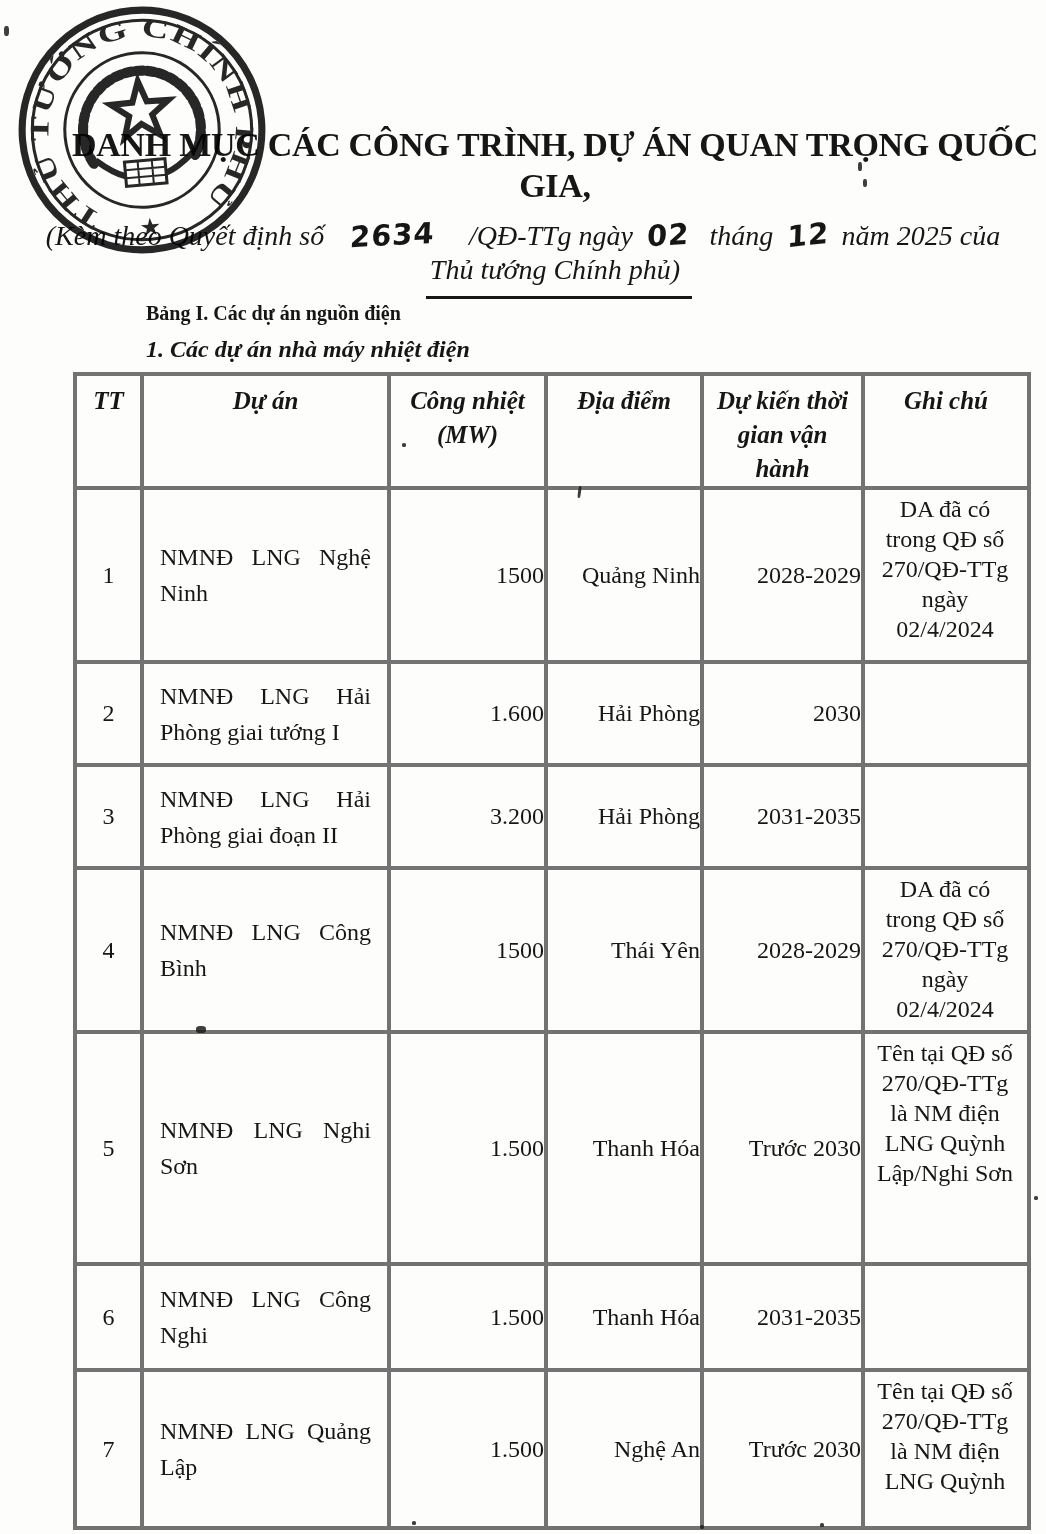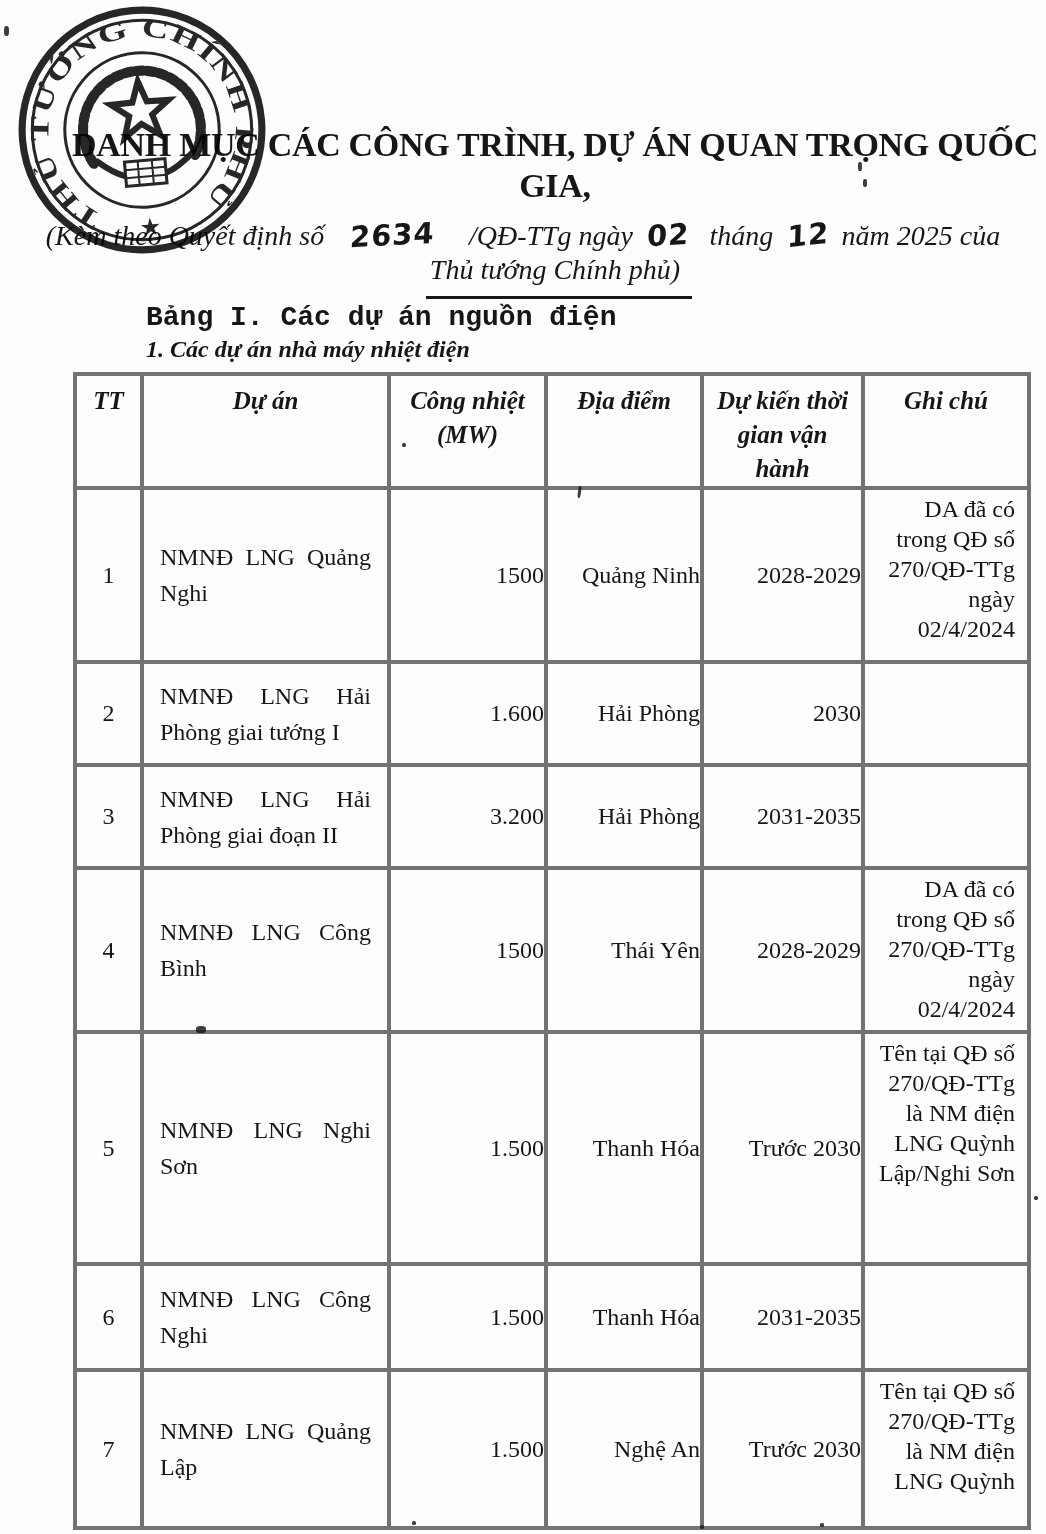--- a/index.html
+++ b/index.html
@@ -49,21 +49,21 @@
   }
   .hand.m1 { margin:0 34px 0 26px; }
   .hand.m2 { margin:0 20px 0 14px; }
   .hand.m3 { margin:0 12px 0 14px; transform:rotate(-6deg) skewX(-8deg); }
   .subtitle-rule {
     position:absolute; left:426px; top:296px; width:266px; height:3px;
     background:#161616;
   }
   .sec1 {
     position:absolute; left:146px; top:302px;
-    font-weight:bold; font-size:28px;font-family:Liberation Mono, monospace;
+    font-weight:bold; font-size:20px;
   }
   .sec2 {
     position:absolute; left:146px; top:336px;
     font-weight:bold; font-style:italic; font-size:24px;
   }
   
   table.main {
     position:absolute; left:73px; top:372px; width:954px;
     border-collapse:collapse; table-layout:fixed;
     border:3px solid #1a1a1a;
@@ -86,21 +86,21 @@
   tr.r5  { height:232px; }
   tr.r6  { height:106px; }
   tr.r7  { height:158px; }
   td.c-tt     { text-align:center; vertical-align:middle; }
   td.c-project{
     text-align:justify; text-align-last:left; vertical-align:middle;
     padding:0 16px; line-height:36px;
   }
   td.c-center { text-align:right; vertical-align:middle; }
   td.c-note   {
-    text-align:right; vertical-align:top;
+    text-align:center; vertical-align:top;
     padding:4px 12px 4px 10px; line-height:30px;
   }
   
   .speck { position:absolute; background:#1c1c1c; border-radius:40%; opacity:.85; }
 </style>
 </head>
 <body>
 
 <div class="page">
 
@@ -155,21 +155,21 @@
         <th>Công nhiệt
 (MW)</th>
         <th>Địa điểm</th>
         <th>Dự kiến thời
 gian vận
 hành</th>
         <th>Ghi chú</th>
       </tr>
       <tr class="r1">
         <td class="c-tt">1</td>
-        <td class="c-project">NMNĐ LNG Quảng Nghi</td>
+        <td class="c-project">NMNĐ LNG Nghệ Ninh</td>
         <td class="c-center">1500</td>
         <td class="c-center">Quảng Ninh</td>
         <td class="c-center">2028-2029</td>
         <td class="c-note">DA đã có trong QĐ số 270/QĐ-TTg ngày 02/4/2024</td>
       </tr>
       <tr class="r2">
         <td class="c-tt">2</td>
         <td class="c-project">NMNĐ LNG Hải Phòng giai tướng I</td>
         <td class="c-center">1.600</td>
         <td class="c-center">Hải Phòng</td>

